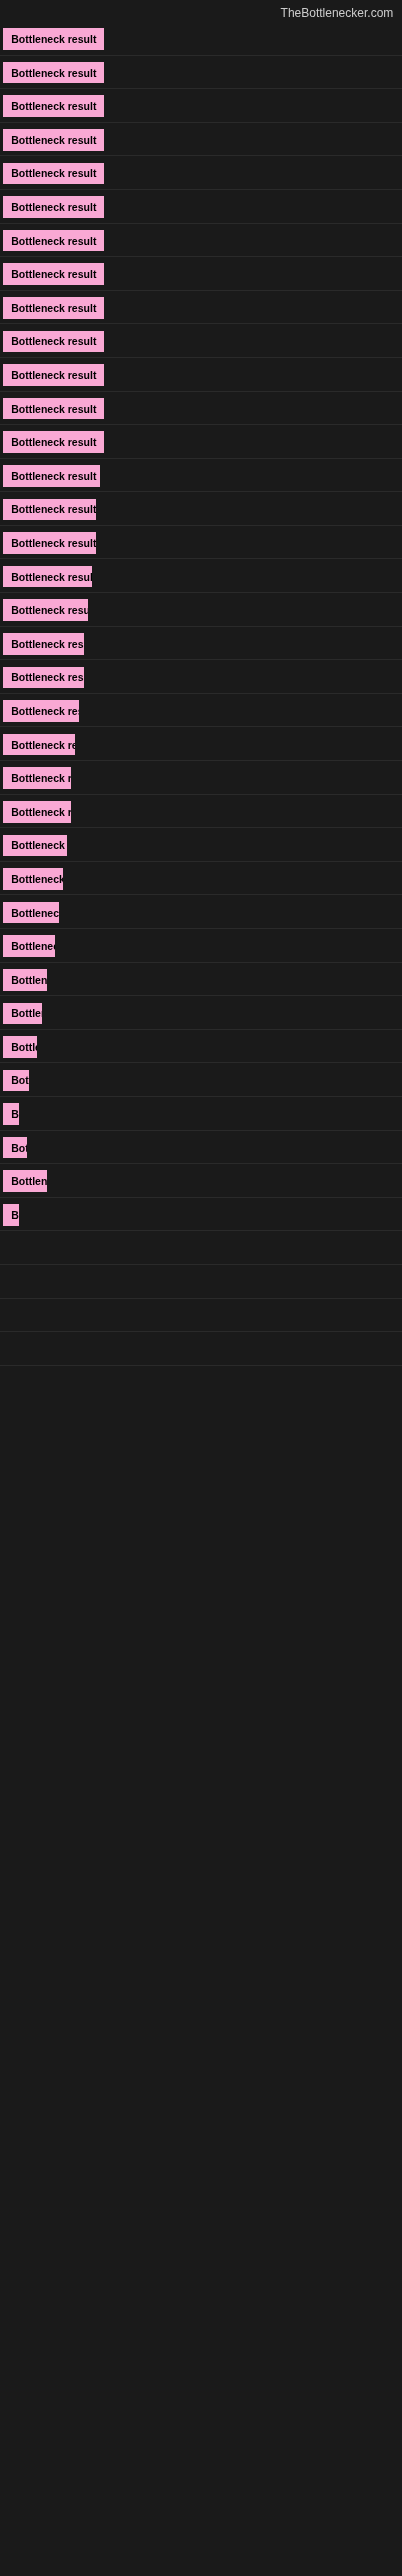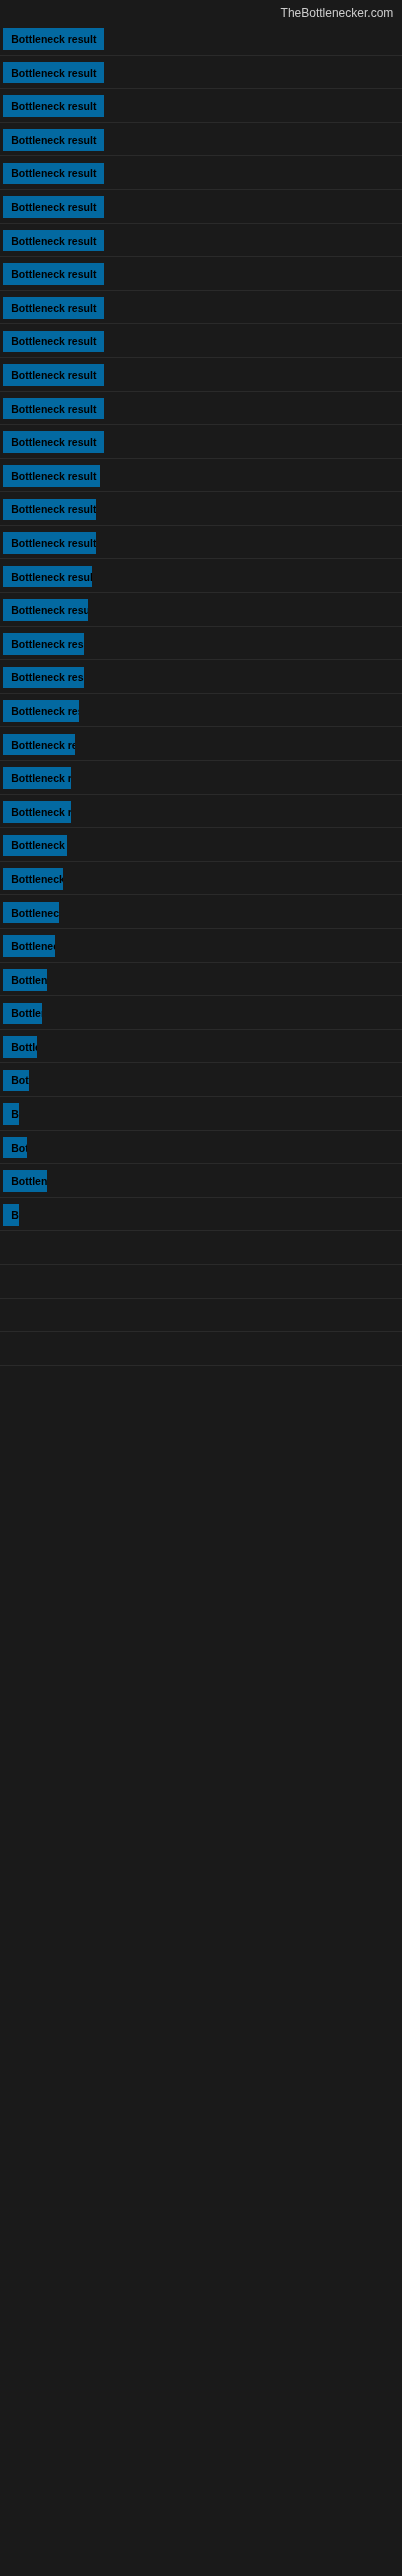--- a/index.html
+++ b/index.html
@@ -19,21 +19,21 @@
     .page-title {
       text-align: right;
       padding: 6.4px 9.7px 3.2px;
       color: #cccccc;
       font-size: 12px;
       font-weight: normal;
     }
 
     .bottleneck-item {
       display: inline-block;
-      background-color: #0369a1;
+      background-color: #f9a8d4;
       color: #000;
       font-size: 10.5px;
       font-weight: bold;
       padding: 4.8px 8px;
       margin: 0 0 0 3.2px;
       white-space: nowrap;
       overflow: hidden;
     }
 
     .row {

